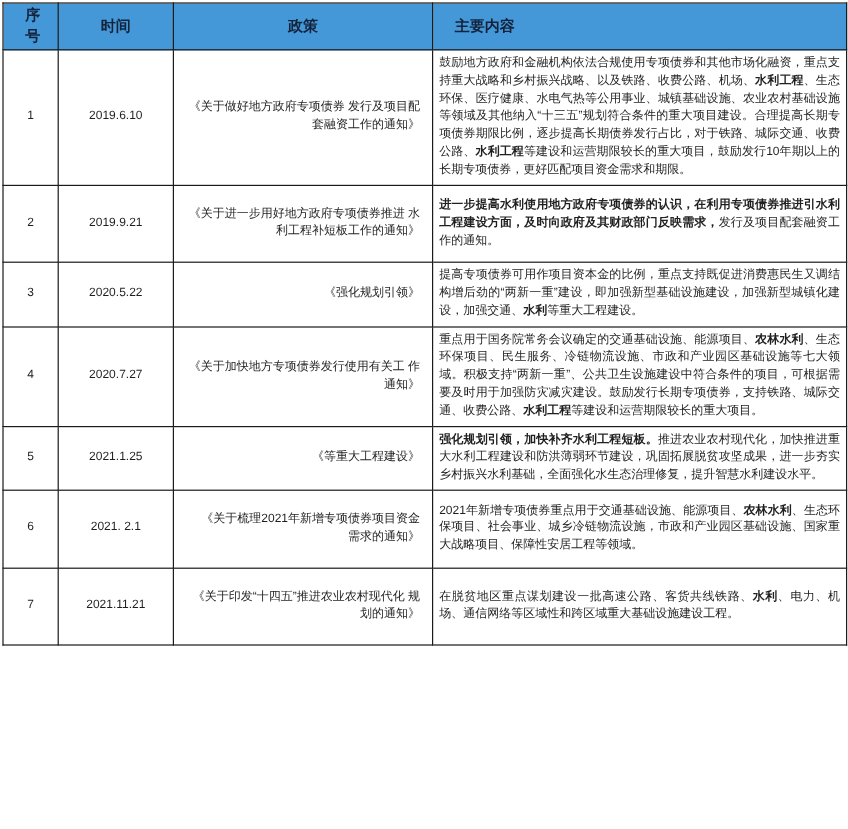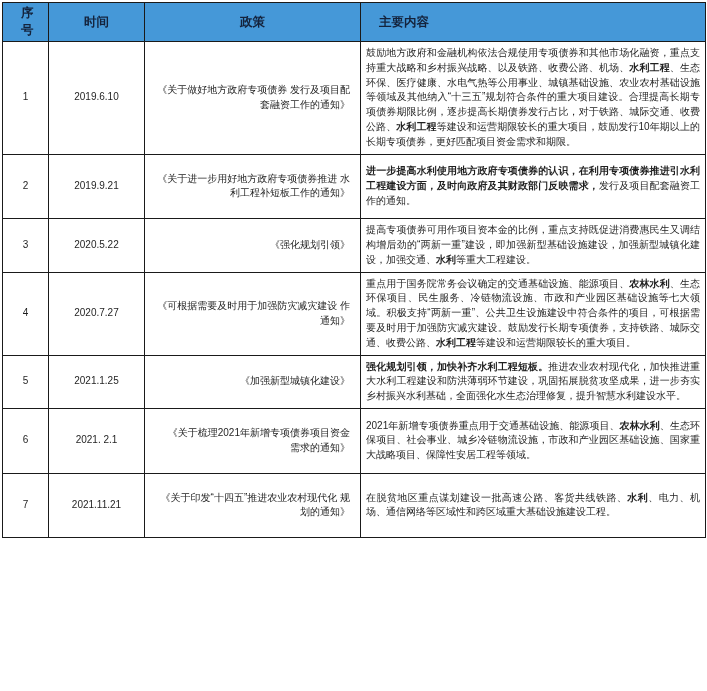--- a/index.html
+++ b/index.html
@@ -90,27 +90,27 @@
         </tr>
         <tr>
           <td class="cell-no">3</td>
           <td class="cell-date">2020.5.22</td>
           <td class="cell-policy">《强化规划引领》</td>
           <td class="cell-content"><span>提高专项债券可用作项目资本金的比例，重点支持既促进消费惠民生又调结构增后劲的“两新一重”建设，即加强新型基础设施建设，加强新型城镇化建设，加强交通、</span><b>水利</b><span>等重大工程建设。</span></td>
         </tr>
         <tr>
           <td class="cell-no">4</td>
           <td class="cell-date">2020.7.27</td>
-          <td class="cell-policy">《可根据需要及时用于加强防灾减灾建设 作通知》</td>
+          <td class="cell-policy">《关于加快地方专项债券发行使用有关工 作通知》</td>
           <td class="cell-content"><span>重点用于国务院常务会议确定的交通基础设施、能源项目、</span><b>农林水利</b><span>、生态环保项目、民生服务、冷链物流设施、市政和产业园区基础设施等七大领域。积极支持“两新一重”、公共卫生设施建设中符合条件的项目，可根据需要及时用于加强防灾减灾建设。鼓励发行长期专项债券，支持铁路、城际交通、收费公路、</span><b>水利工程</b><span>等建设和运营期限较长的重大项目。</span></td>
         </tr>
         <tr>
           <td class="cell-no">5</td>
           <td class="cell-date">2021.1.25</td>
-          <td class="cell-policy">《加强新型城镇化建设》</td>
+          <td class="cell-policy">《等重大工程建设》</td>
           <td class="cell-content"><b>强化规划引领，加快补齐水利工程短板。</b><span>推进农业农村现代化，加快推进重大水利工程建设和防洪薄弱环节建设，巩固拓展脱贫攻坚成果，进一步夯实乡村振兴水利基础，全面强化水生态治理修复，提升智慧水利建设水平。</span></td>
         </tr>
         <tr>
           <td class="cell-no">6</td>
           <td class="cell-date">2021. 2.1</td>
           <td class="cell-policy">《关于梳理2021年新增专项债券项目资金 需求的通知》</td>
           <td class="cell-content"><span>2021年新增专项债券重点用于交通基础设施、能源项目、</span><b>农林水利</b><span>、生态环保项目、社会事业、城乡冷链物流设施，市政和产业园区基础设施、国家重大战略项目、保障性安居工程等领域。</span></td>
         </tr>
         <tr>
           <td class="cell-no">7</td>

